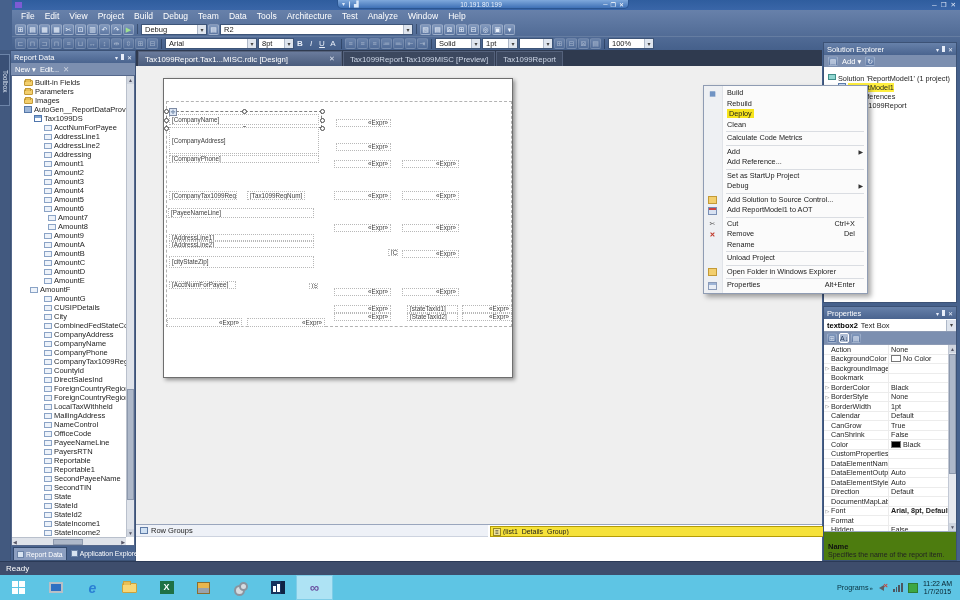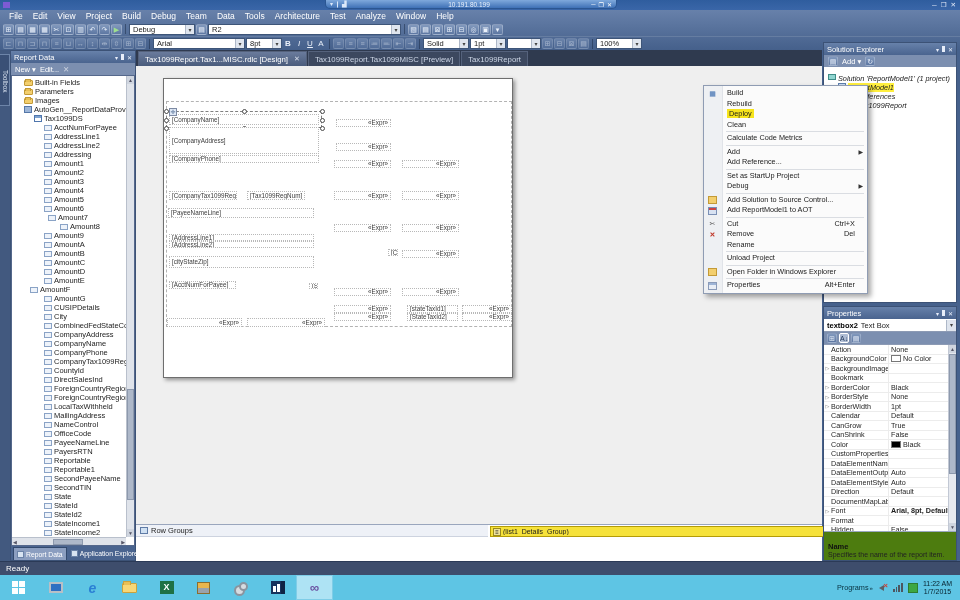--- a/index.html
+++ b/index.html
@@ -1,21 +1,21 @@
 <!DOCTYPE html>
 <html><head>
 <meta charset="utf-8">
 <style>
   *{margin:0;padding:0;box-sizing:border-box;}
   html,body{width:960px;height:600px;overflow:hidden;}
   body{font-family:"Liberation Sans",sans-serif;}
   .screen{position:relative;width:960px;height:600px;background:#46618c;overflow:hidden;}
 
   
-  .chrome{position:absolute;left:0;top:0;right:0;height:50px;background:linear-gradient(#7089b2,#45608b);}
+  .chrome{position:absolute;left:12px;top:0;right:0;height:50px;background:linear-gradient(#7089b2,#45608b);}
   .titlebar{position:absolute;left:0;top:0;right:0;height:10px;background:linear-gradient(#2f5d9e,#3a66a8);}
   .title-ghost{position:absolute;left:0;right:0;top:1px;text-align:center;font-size:7px;color:rgba(220,232,248,.75);letter-spacing:.3px;}
   .rdp-bar{position:absolute;left:325px;top:0;width:292px;height:9px;background:linear-gradient(#7fa9dc,#3f71b6);border-radius:0 0 5px 5px;border:1px solid #2b5692;border-top:none;display:flex;align-items:center;font-size:6.5px;color:#fff;}
   .rdp-left{display:flex;gap:2px;margin-left:4px;}
   .rdp-ip{flex:1;text-align:center;font-size:6.5px;color:#eaf2fc;}
   .rdp-btns{display:flex;gap:3px;margin-right:4px;font-size:6px;color:#fff;}
   .rdp-glyph{font-size:6px;color:#dce9fa;line-height:9px;}
   .win-btns{position:absolute;right:4px;top:1px;display:flex;gap:4px;font-size:6.5px;color:#e8eefa;}
   .vs-badge{position:absolute;left:3px;top:2px;width:7px;height:6px;background:#7d5bd4;}
   .menubar{position:absolute;left:0;top:10px;right:0;height:12px;display:flex;align-items:center;padding-left:4px;}
@@ -59,21 +59,21 @@
   .hscroll{position:absolute;left:0;right:8px;bottom:0;height:8px;background:#dfe3ea;border-top:1px solid #b9c0cc;display:flex;align-items:center;}
   .hthumb{margin-left:36px;width:30px;height:6px;background:#aeb8c9;border:1px solid #8d99ad;}
   .ltabs{height:14px;display:flex;align-items:flex-end;gap:1px;padding-left:2px;background:#4a648f;flex:0 0 auto;}
   .ltab{height:13px;display:flex;align-items:center;gap:2px;padding:0 3px;font-size:6.8px;color:#fff;white-space:nowrap;}
   .ltab.active{background:#8b9ec0;border:1px solid #32496e;border-bottom:none;}
   .ltab .sq{width:7px;height:7px;background:#d8e4f2;border:1px solid #6b83a8;flex:0 0 auto;}
 
   
   .center{position:absolute;left:136px;top:50px;right:138px;bottom:39px;display:flex;flex-direction:column;}
   .doc-tabs{height:16px;background:#2f3a4f;display:flex;align-items:flex-end;gap:1px;padding-left:2px;flex:0 0 auto;}
-  .dtab{height:15px;display:flex;align-items:center;padding:0 6px;font-size:7.8px;color:#cdd6e6;background:#3c485f;border:1px solid #55master;border:1px solid #55627c;border-bottom:none;white-space:nowrap;}
+  .dtab{height:15px;display:flex;align-items:center;padding:0 6px;font-size:7.8px;color:#cdd6e6;background:#3c485f;border:1px solid #55master;border:1px solid #55627c;border-bottom:none;white-space:nowrap;gap:35px;}
   .dtab.active{background:linear-gradient(#6a7b9c,#4a5c7c);color:#fff;}
   .dtab .tx{margin-left:6px;font-size:7px;color:#d8dfec;}
   .design{flex:1;background:#efefef;position:relative;overflow:hidden;}
   .page{position:absolute;left:27px;top:12px;width:350px;height:300px;background:#fff;border:1px solid #6e6e6e;box-shadow:2px 2px 4px rgba(0,0,0,.4);}
   .list-frame{position:absolute;left:2px;top:22px;width:346px;height:226px;border:1px dashed #b3b3b3;}
   .tbx{position:absolute;border:1px dotted #b8b8b8;background:#fff;font-size:6.3px;color:#3a3a3a;line-height:8px;padding:0 2px;white-space:nowrap;overflow:hidden;}
   .tbx.r{text-align:right;}
   .sel-frame{position:absolute;border:1px dashed #808080;}
   .hd{position:absolute;width:5px;height:5px;background:#fff;border:1px solid #4a4a4a;border-radius:50%;}
   .anchor{position:absolute;left:2px;top:-4px;width:8px;height:8px;background:#dfe8f5;border:1px solid #7d8aa3;font-size:6px;line-height:7px;text-align:center;color:#3c5a85;}
@@ -90,21 +90,21 @@
   .grp-row .gi{width:8px;height:8px;margin:0 2px;background:#efe39a;border:1px solid #9a8a20;font-size:6px;line-height:7px;text-align:center;}
   .grp-row .gl{flex:1;white-space:nowrap;overflow:hidden;}
   .grp-row .gd{width:11px;height:9px;background:#e8dc66;border-left:1px solid #b49c07;font-size:5.5px;line-height:9px;text-align:center;}
 
   
   .right-col{position:absolute;right:3px;top:42px;width:134px;bottom:39px;display:flex;flex-direction:column;gap:3px;}
   .panel{display:flex;flex-direction:column;border:1px solid #3c5276;background:#7c8fb0;}
   .solexp{height:261px;flex:0 0 auto;}
   .props{flex:1;}
   .stree{flex:1;background:#fff;position:relative;overflow:hidden;padding-top:7px;}
-  .srow{height:9px;display:flex;font-size:7.3px;color:#1d1d1d;white-space:nowrap;overflow:hidden;font-style:italic;}
+  .srow{height:9px;display:flex;font-size:7.3px;color:#1d1d1d;white-space:nowrap;overflow:hidden;}
   .srow .hlt{background:#ffef3e;}
   .sol-icon{width:8px;height:6px;background:#8fd5d0;border:1px solid #3f8d88;}
   .project-icon{width:8px;height:7px;background:#c9d8ee;border:1px solid #5c7eae;}
   .references-icon{width:8px;height:6px;background:#e5e9f2;border:1px solid #8495b2;}
   .report-file-icon{width:7px;height:8px;background:#fff;border:1px solid #8495b2;box-shadow:inset 0 1px 0 #9fb6d8;}
   .obj-combo{height:13px;background:#fff;border-bottom:1px solid #8c9ab4;display:flex;align-items:center;font-size:7.5px;padding-left:3px;flex:0 0 auto;}
   .obj-combo b{font-size:7.5px;}
   .obj-combo .rest{margin-left:3px;color:#222;}
   .obj-combo .ca{margin-left:auto;width:10px;height:11px;background:#dfe5ee;border-left:1px solid #aeb8c8;font-size:6px;line-height:11px;text-align:center;color:#444;}
   .ptbar{height:12px;background:#7c8fb0;display:flex;align-items:center;gap:2px;padding-left:3px;flex:0 0 auto;}
@@ -392,21 +392,21 @@
             <span>Amount5</span>
           </div>
           <div class="trow" style="padding-left: 32px;">
             <span class="ticon field-icon"></span>
             <span>Amount6</span>
           </div>
           <div class="trow" style="padding-left: 36px;">
             <span class="ticon field-icon"></span>
             <span>Amount7</span>
           </div>
-          <div class="trow" style="padding-left: 48px; align-items: center;">
+          <div class="trow" style="padding-left: 36px; align-items: center;">
             <span class="ticon field-icon"></span>
             <span>Amount8</span>
           </div>
           <div class="trow" style="padding-left: 32px;">
             <span class="ticon field-icon"></span>
             <span>Amount9</span>
           </div>
           <div class="trow" style="padding-left: 32px;">
             <span class="ticon field-icon"></span>
             <span>AmountA</span>

